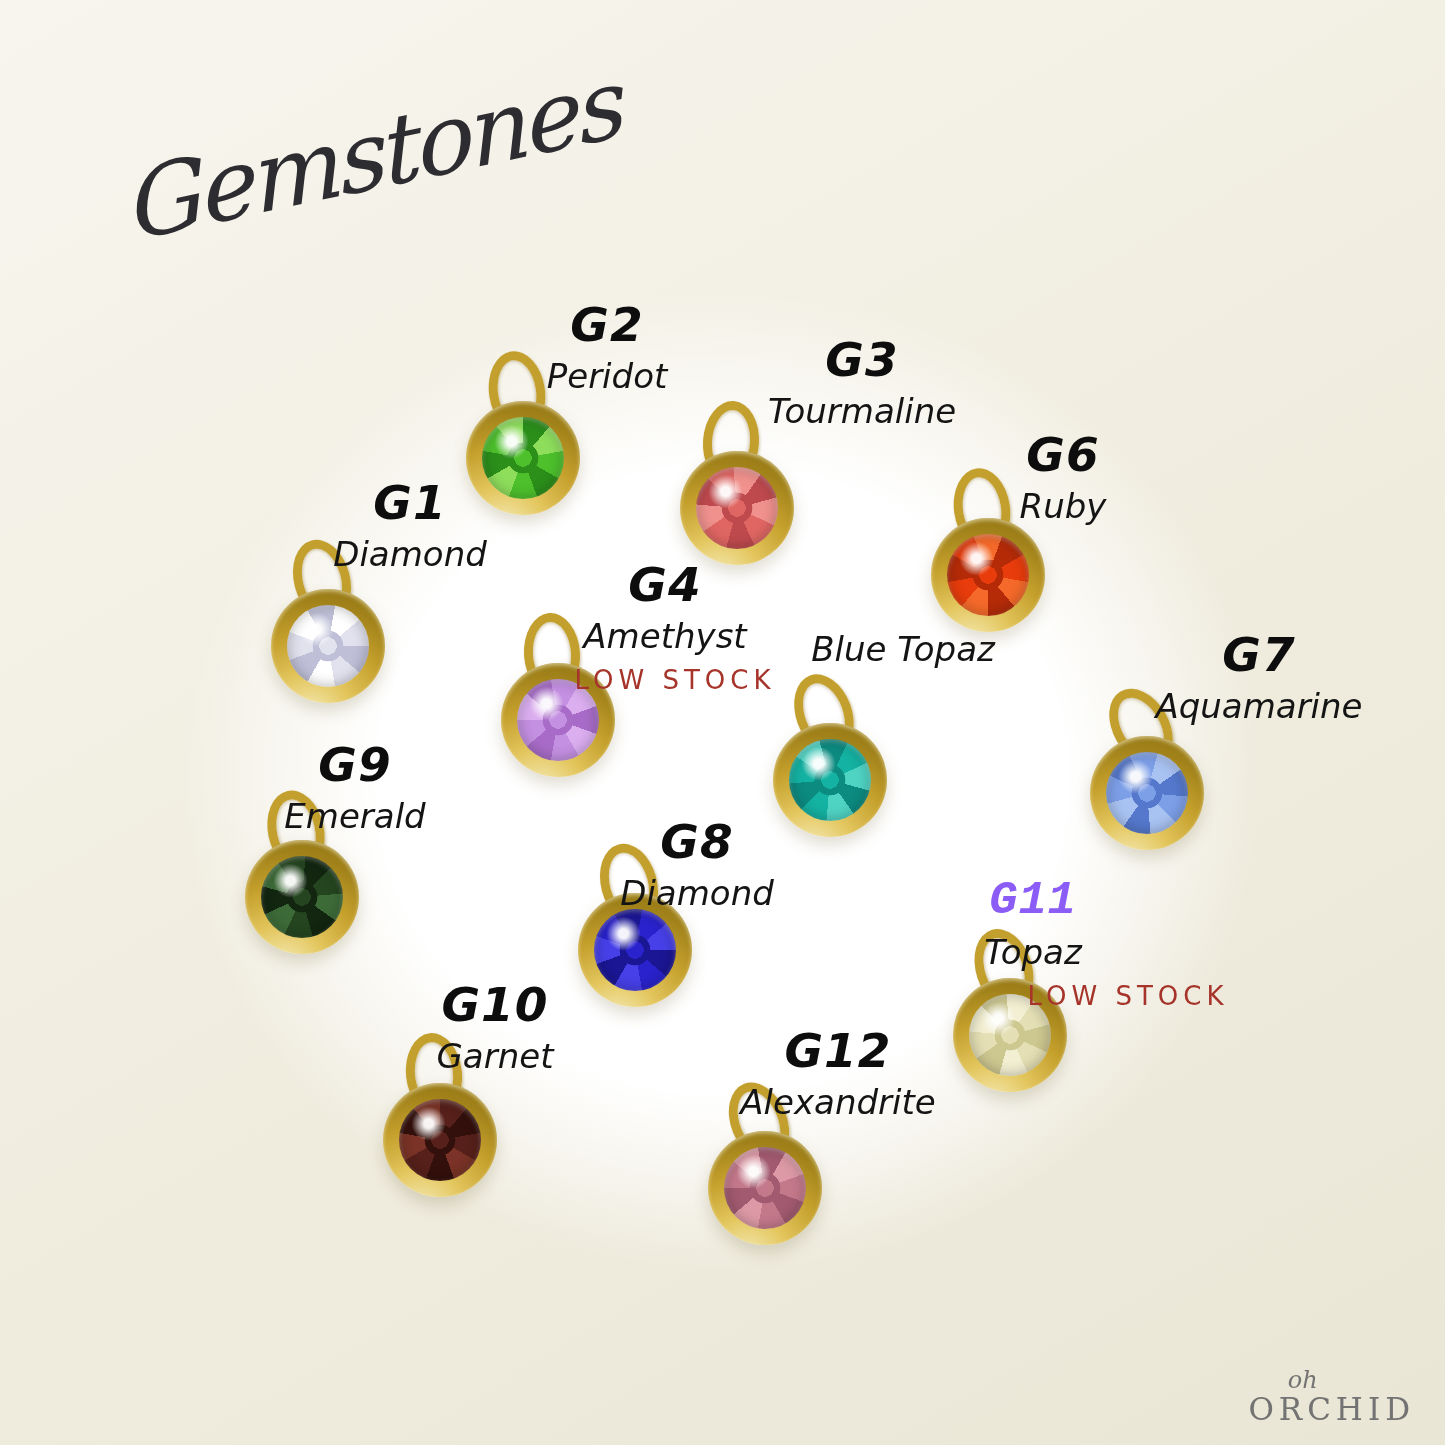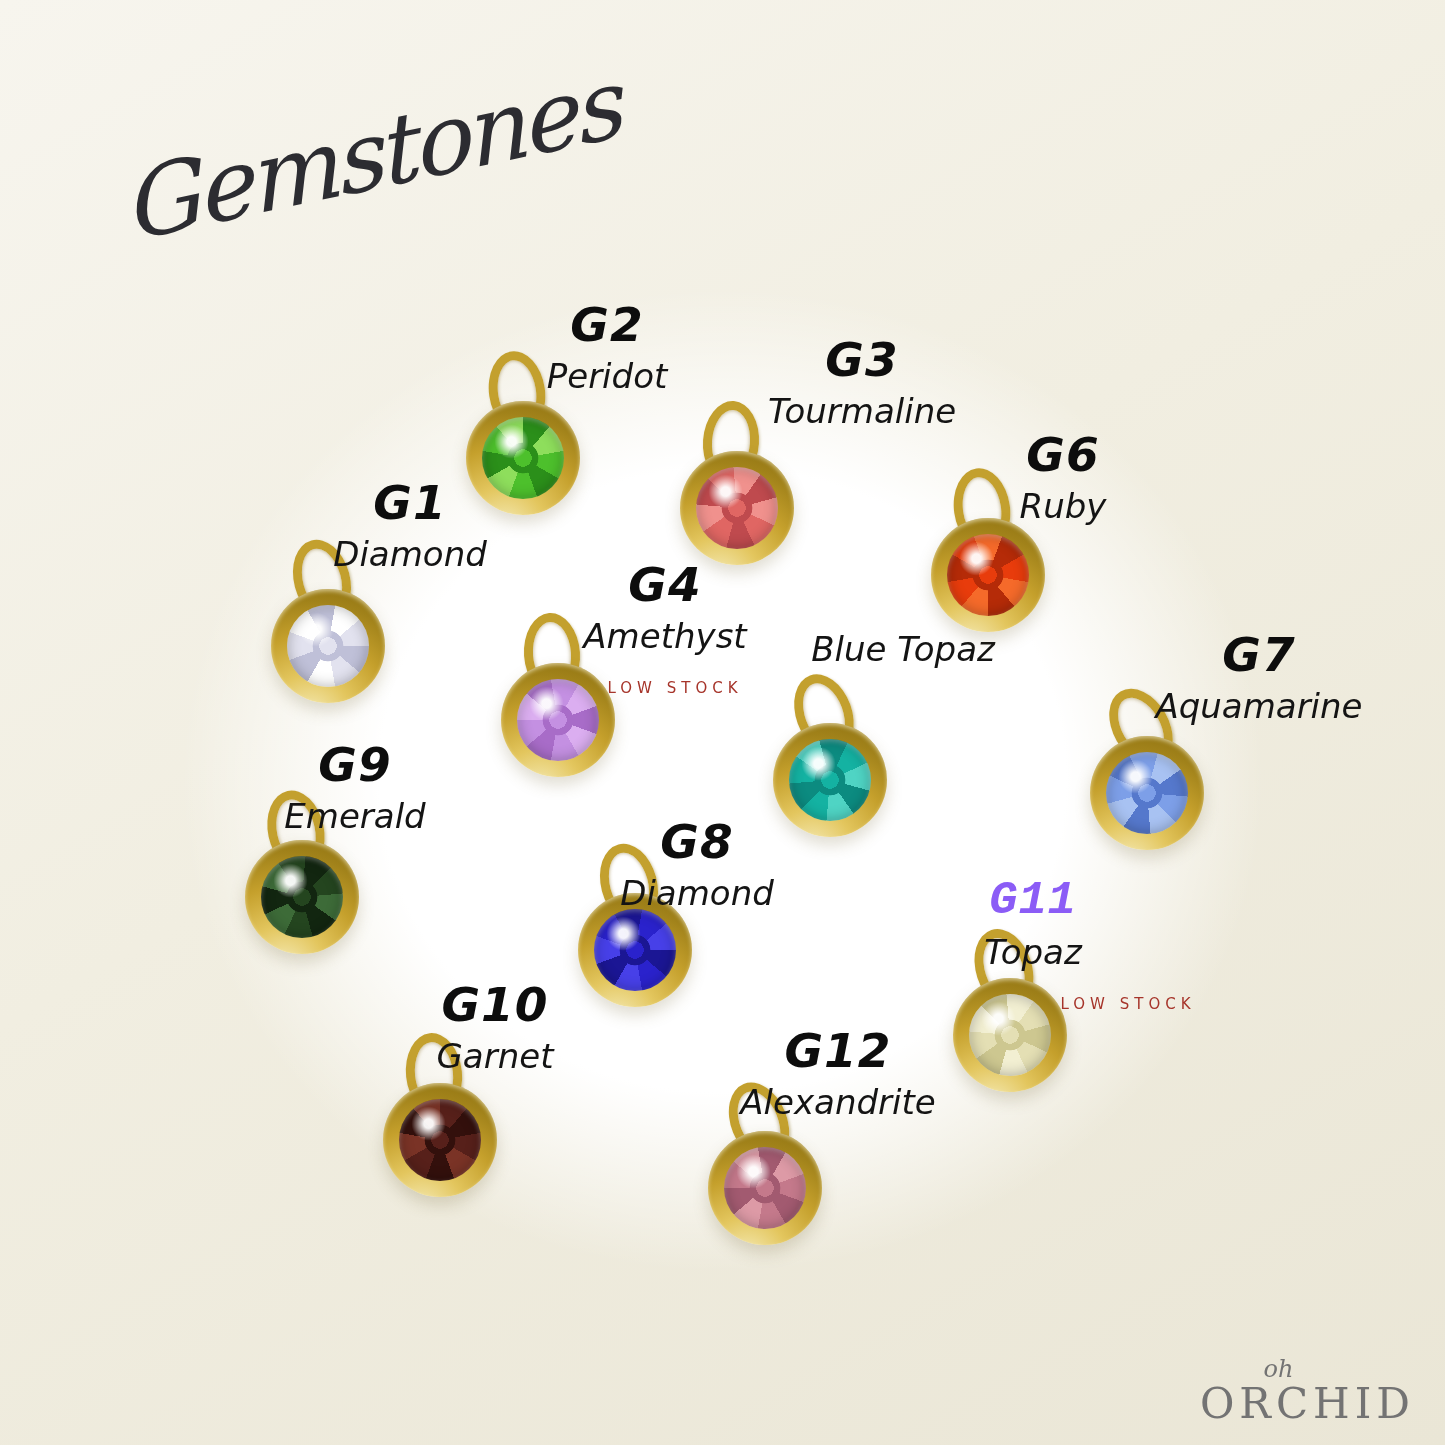--- a/index.html
+++ b/index.html
@@ -30,24 +30,24 @@
     box-shadow:0 8px 16px rgba(115,100,50,.22), inset 0 2px 4px rgba(255,250,220,.6);
     display:flex;align-items:center;justify-content:center;
   }
   .gem{
     width:82px;height:82px;border-radius:50%;
     box-shadow:inset 0 0 14px rgba(0,0,0,.30), inset 0 2px 5px rgba(255,255,255,.35);
   }
   .label{position:absolute;transform:translateX(-50%);text-align:center;white-space:nowrap;color:#0d0d0d;}
   .code{font-size:47px;font-weight:bold;font-style:italic;line-height:1.05;letter-spacing:1px;}
   .gname{font-size:34px;font-style:italic;font-weight:normal;margin-top:9px;line-height:1.1;color:#141414;}
-  .low-stock{font-size:15px;letter-spacing:5px;margin-top:23px;font-weight:normal;}
+  .low-stock{font-size:26px;letter-spacing:5px;margin-top:9px;font-weight:normal;}
   .brand{position:absolute;right:30px;bottom:20px;text-align:center;color:#737373;line-height:1;}
   .brand-script{font-family:"DejaVu Serif","Liberation Serif",serif;font-style:italic;font-size:24px;margin-right:58px;}
-  .brand-name{font-family:"DejaVu Serif","Liberation Serif",serif;font-size:42px;letter-spacing:5px;margin-top:2px;}
+  .brand-name{font-family:"DejaVu Serif","Liberation Serif",serif;font-size:31px;letter-spacing:5px;margin-top:2px;}
 </style>
 </head>
 <body>
 
 <h1 class="title">Gemstones</h1>
 
 <div id="charms">
     <div class="charm" style="left: 271px; top: 539px;">
       <div class="bail" style="transform: rotate(-15deg);"></div>
       <div class="bezel">

